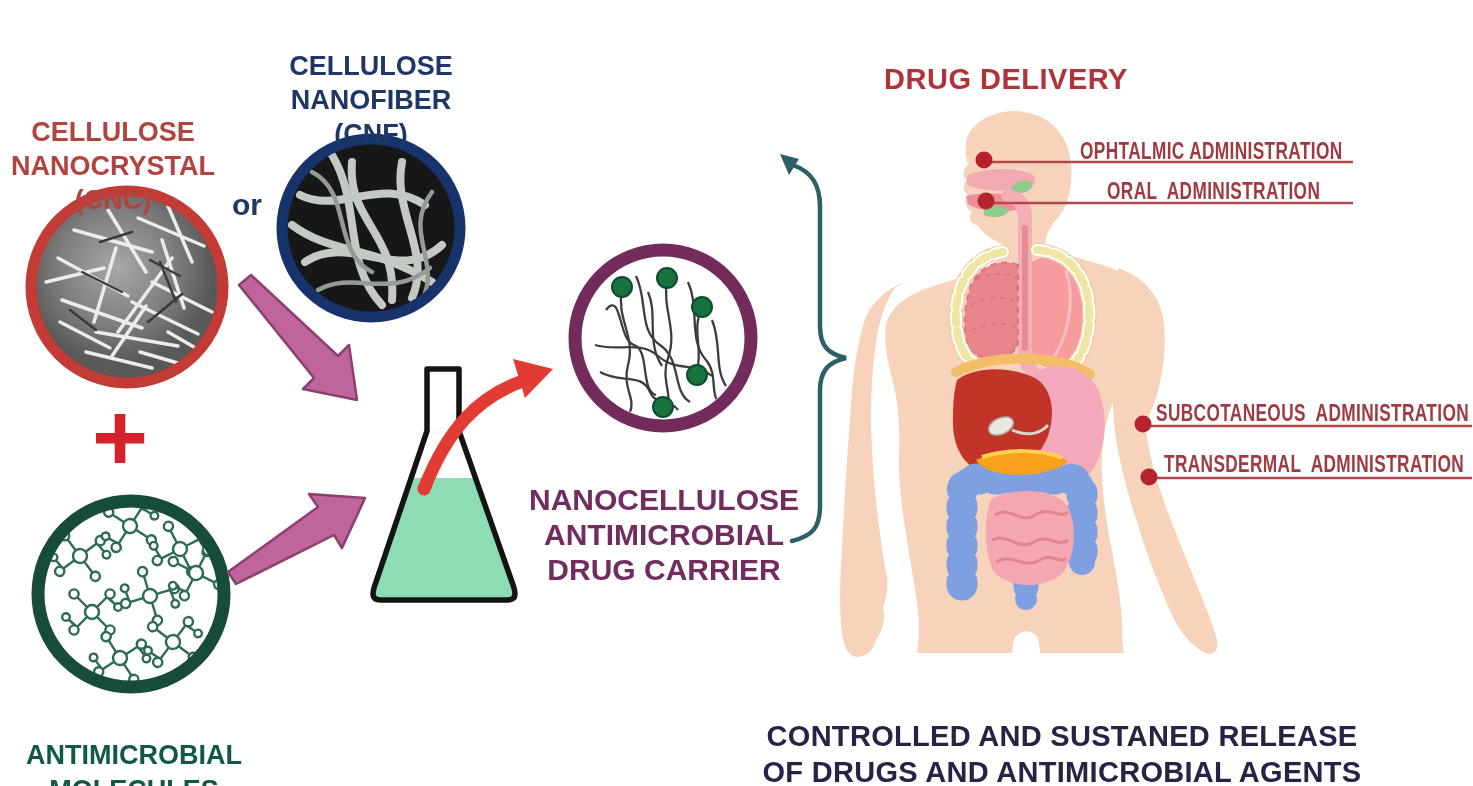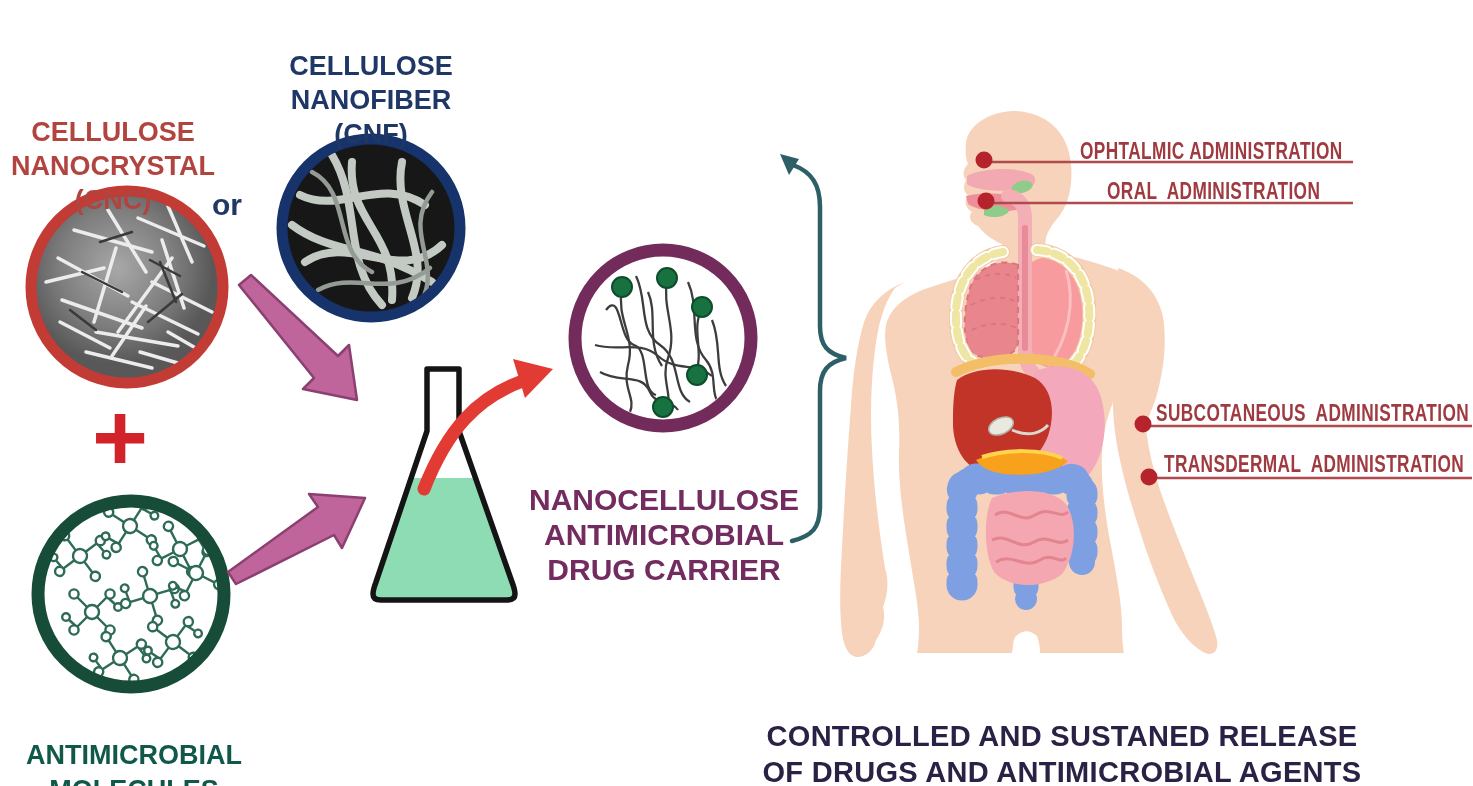--- a/index.html
+++ b/index.html
@@ -4,21 +4,21 @@
 <style>
   html,body{margin:0;padding:0;background:#ffffff;}
   #stage{position:relative;width:1473px;height:786px;background:#ffffff;
          font-family:"Liberation Sans",sans-serif;overflow:hidden;}
   #diagram-svg{position:absolute;left:0;top:0;}
   .lbl{position:absolute;font-weight:bold;white-space:pre-line;text-align:center;line-height:34px;margin-top:41px;}
   .route{position:absolute;font-weight:bold;white-space:pre;font-size:23px;
          transform:scaleX(.75);transform-origin:left top;letter-spacing:.5px;}
   #cnc-label{left:2px;top:74px;width:222px;font-size:27px;color:#B2443F;}
   #cnf-label{left:258px;top:8px;width:226px;font-size:27px;color:#1E3766;}
-  #or-label{left:212px;top:188px;font-size:30px;color:#1F3864;font-weight:bold;position:absolute;}
+  #or-label{left:232px;top:188px;font-size:30px;color:#1F3864;font-weight:bold;position:absolute;}
   #plus-icon{position:absolute;left:76px;top:392px;width:88px;text-align:center;
              font-size:96px;line-height:92px;font-weight:bold;color:#D2232A;}
   #antimicrobial-label{left:8px;top:697px;width:252px;font-size:27px;color:#10594A;line-height:35px;}
   #carrier-label{left:521px;top:441px;width:286px;font-size:30px;color:#732C5F;line-height:35px;text-align:center;}
   #drug-delivery-title{left:860px;top:21px;width:292px;font-size:29px;color:#B0333A;letter-spacing:.5px;}
   #route-0{left:1080px;top:138px;color:#9E3A40;}
   #route-1{left:1107px;top:178px;color:#9E3A40;}
   #route-2{left:1156px;top:400px;color:#9E3A40;}
   #route-3{left:1164px;top:451px;color:#9E3A40;}
   #bottom-caption{left:748px;top:677px;width:628px;font-size:29px;color:#2A2145;line-height:36px;letter-spacing:.3px;}
@@ -298,20 +298,21 @@
 <div id="or-label">or</div>
 <div id="cnf-label" class="lbl">CELLULOSE
 NANOFIBER
 (CNF)</div>
 <div id="plus-icon">+</div>
 <div id="antimicrobial-label" class="lbl">ANTIMICROBIAL
 MOLECULES</div>
 <div id="carrier-label" class="lbl">NANOCELLULOSE
 ANTIMICROBIAL
 DRUG CARRIER</div>
+<div id="drug-delivery-title" class="lbl">DRUG DELIVERY</div>
 <div id="route-0" class="route">OPHTALMIC ADMINISTRATION</div>
 <div id="route-1" class="route">ORAL  ADMINISTRATION</div>
 <div id="route-2" class="route">SUBCOTANEOUS  ADMINISTRATION</div>
 <div id="route-3" class="route">TRANSDERMAL  ADMINISTRATION</div>
 <div id="bottom-caption" class="lbl">CONTROLLED AND SUSTANED RELEASE
 OF DRUGS AND ANTIMICROBIAL AGENTS</div>
 
 </div>
 
 </body></html>

